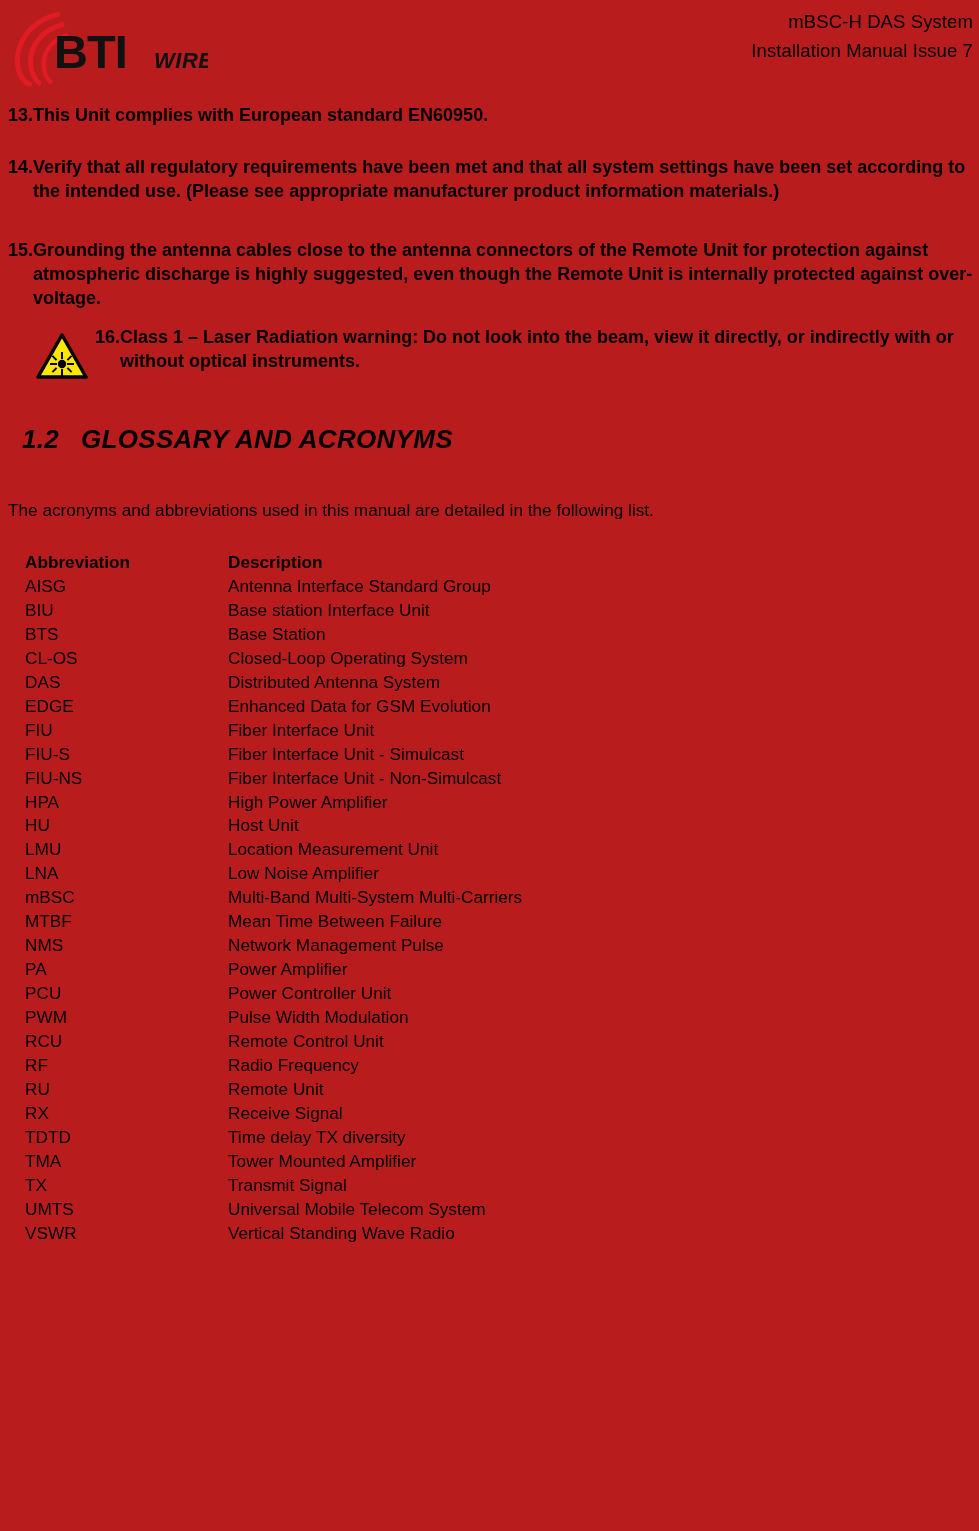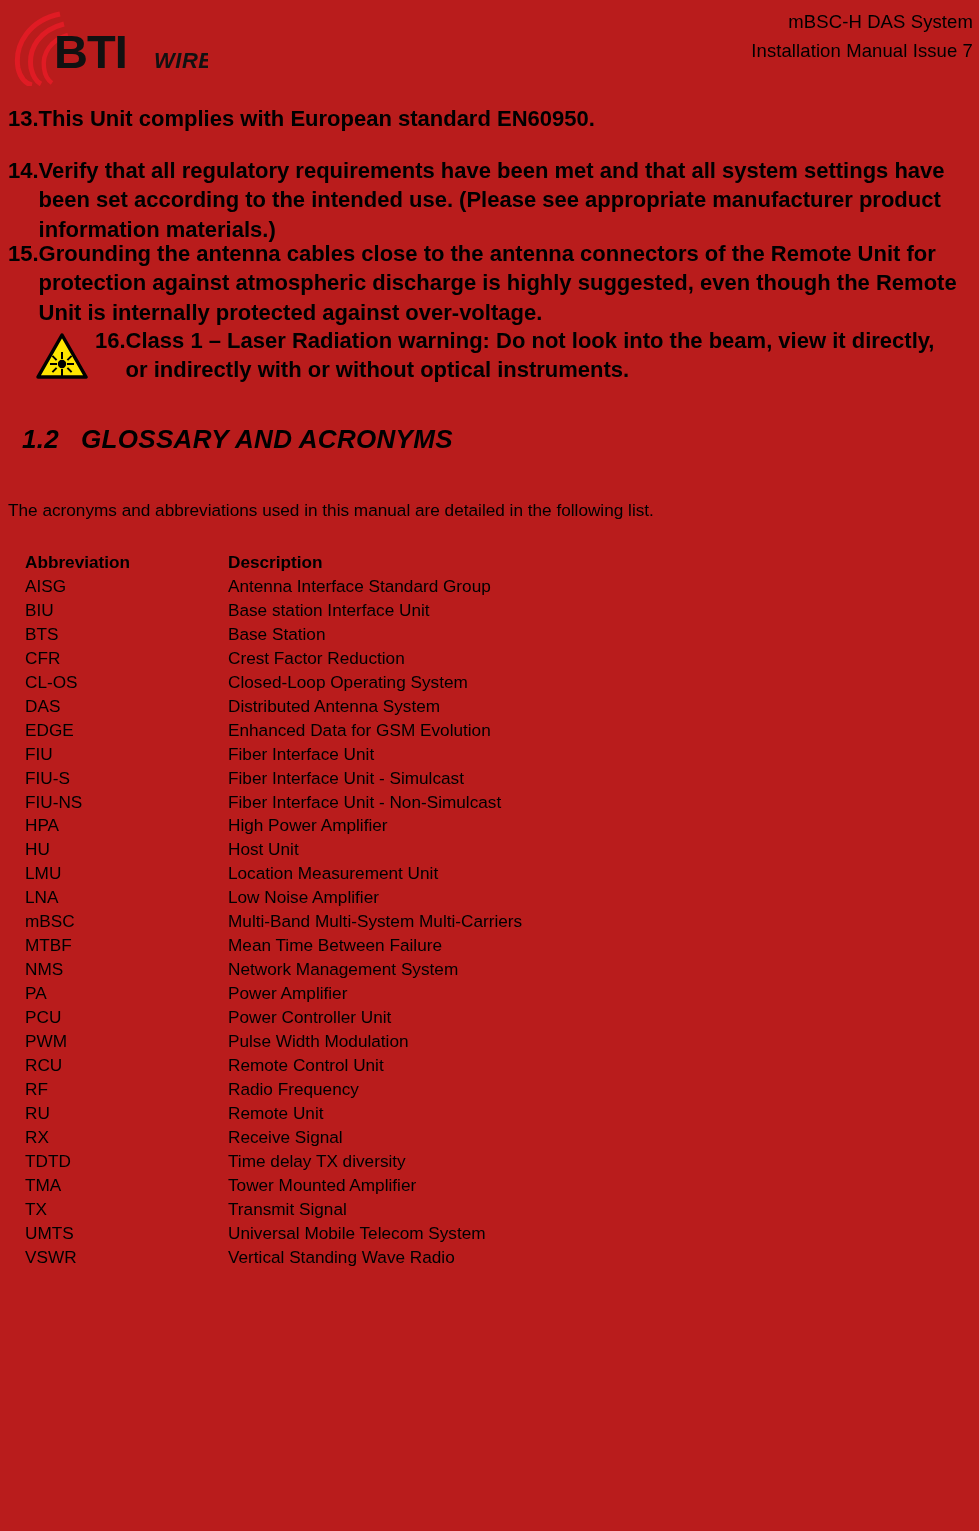--- a/index.html
+++ b/index.html
@@ -47,21 +47,21 @@
   .header-line {
     font-size: 18.5px;
     letter-spacing: 0.1px;
     white-space: nowrap;
   }
 
   
   .item {
     position: absolute;
     font-weight: bold;
-    font-size: 22px;
+    font-size: 18px;
     line-height: 1.33;
     display: flex;
     align-items: flex-start;
   }
   .item .num {
     flex: 0 0 auto;
     white-space: nowrap;
   }
   .item .txt {
     flex: 1 1 auto;
@@ -243,24 +243,20 @@
         </tr>
         <tr>
           <td class="col-abbr">BIU</td>
           <td>Base station Interface Unit</td>
         </tr>
         <tr>
           <td class="col-abbr">BTS</td>
           <td>Base Station</td>
         </tr>
         <tr>
-          <td class="col-abbr">CFR</td>
-          <td>Crest Factor Reduction</td>
-        </tr>
-        <tr>
           <td class="col-abbr">CL-OS</td>
           <td>Closed-Loop Operating System</td>
         </tr>
         <tr>
           <td class="col-abbr">DAS</td>
           <td>Distributed Antenna System</td>
         </tr>
         <tr>
           <td class="col-abbr">EDGE</td>
           <td>Enhanced Data for GSM Evolution</td>
@@ -296,21 +292,21 @@
         <tr>
           <td class="col-abbr">mBSC</td>
           <td>Multi-Band Multi-System Multi-Carriers</td>
         </tr>
         <tr>
           <td class="col-abbr">MTBF</td>
           <td>Mean Time Between Failure</td>
         </tr>
         <tr>
           <td class="col-abbr">NMS</td>
-          <td>Network Management System</td>
+          <td>Network Management Pulse</td>
         </tr>
         <tr>
           <td class="col-abbr">PA</td>
           <td>Power Amplifier</td>
         </tr>
         <tr>
           <td class="col-abbr">PCU</td>
           <td>Power Controller Unit</td>
         </tr>
         <tr>

